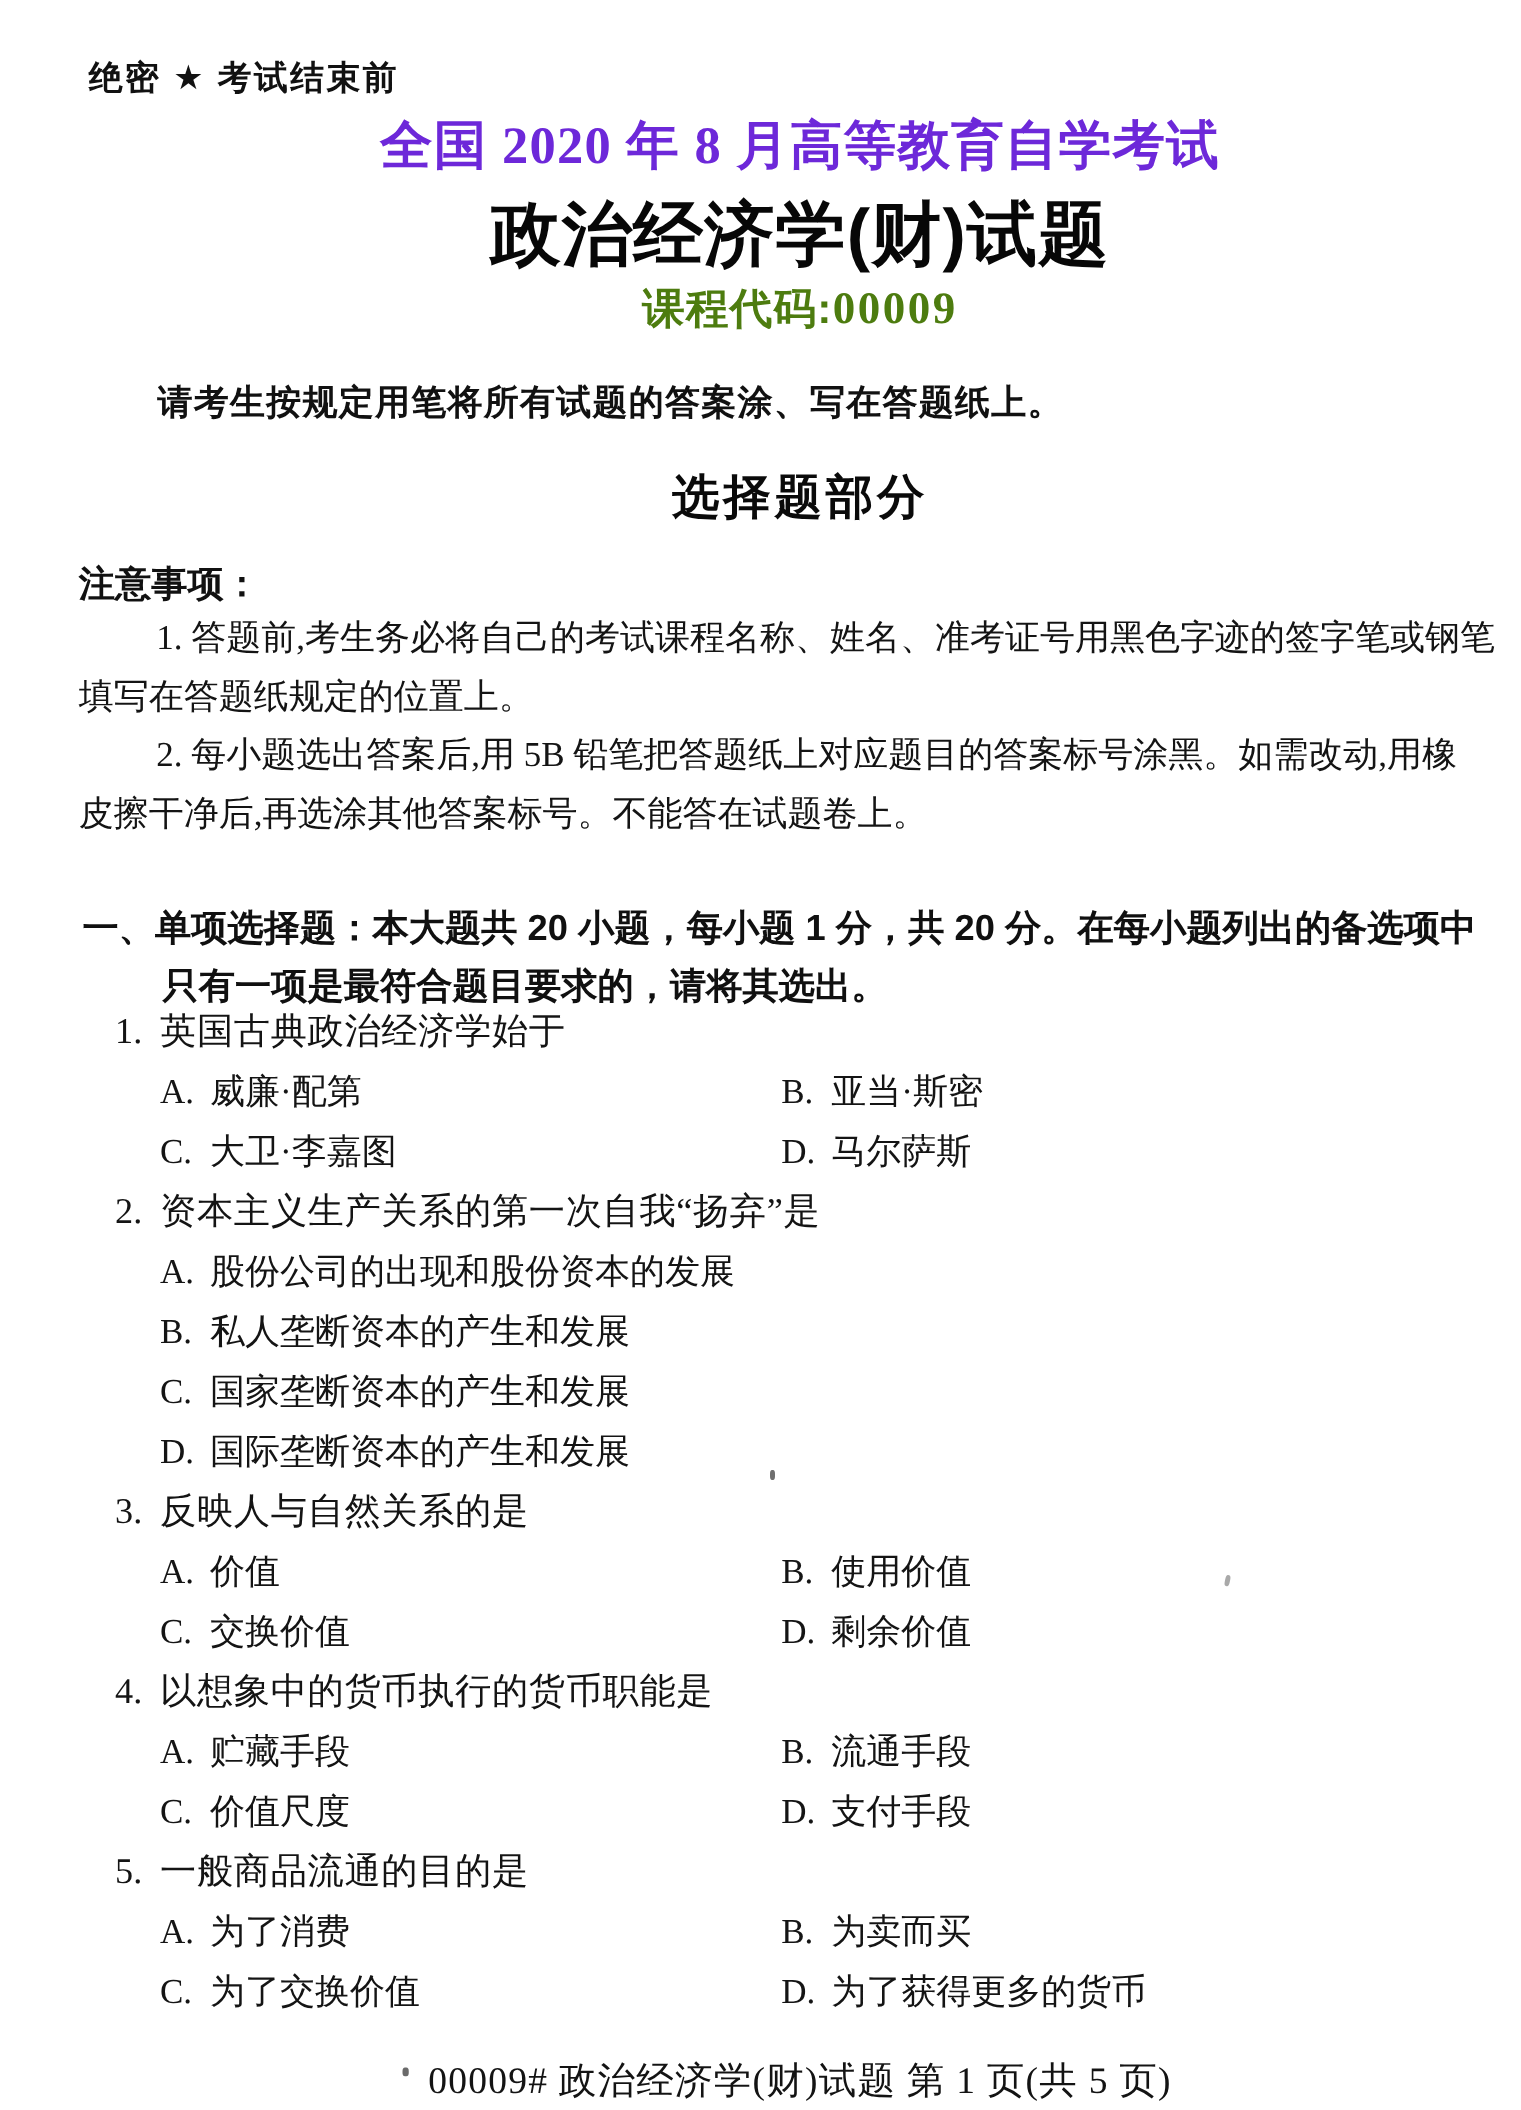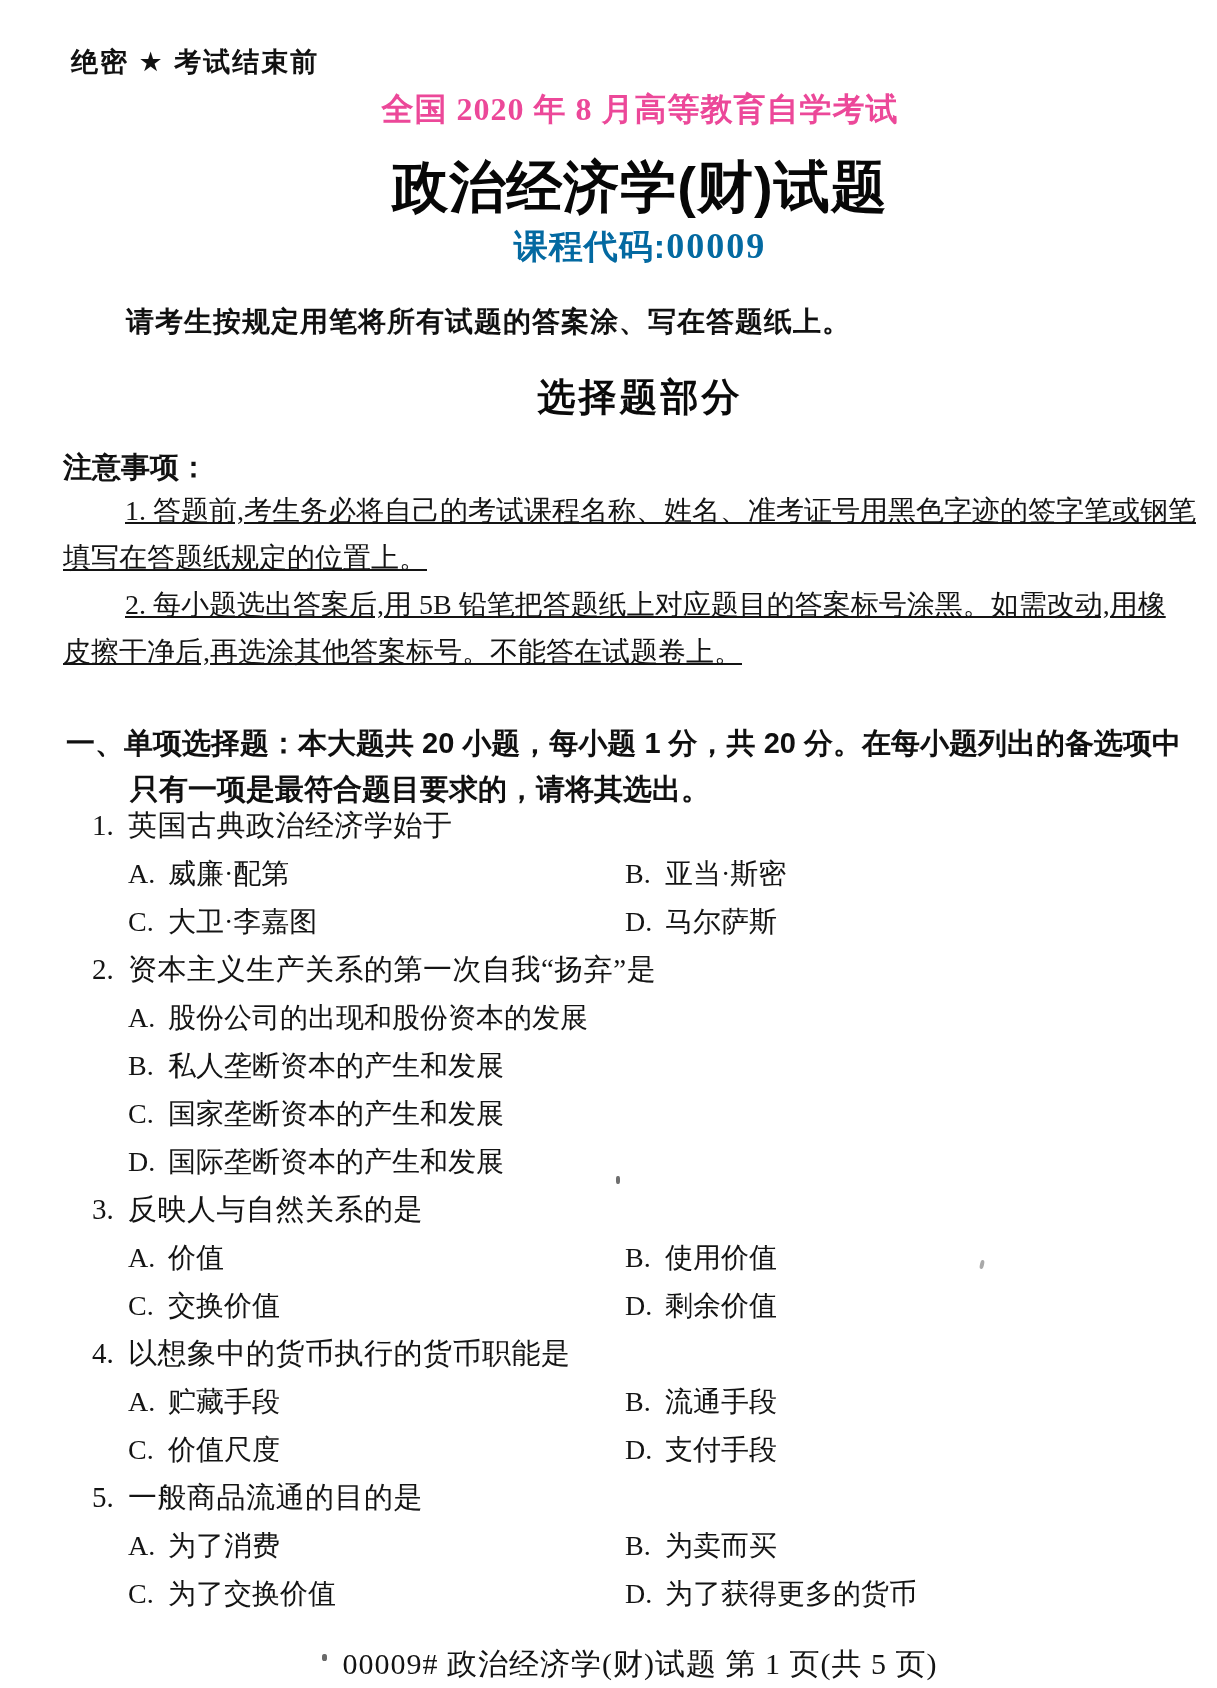--- a/index.html
+++ b/index.html
@@ -9,30 +9,30 @@
     font-family:"Liberation Serif","DejaVu Serif",serif;
   }
 
   .secret-line{
     position:absolute;top:44px;left:71px;
     font-family:"Liberation Sans","DejaVu Sans",sans-serif;
     font-weight:bold;font-size:27px;letter-spacing:2px;color:#111;
   }
   .doc-title{
     position:absolute;top:88px;left:63px;right:0;text-align:center;
-    font-size:32px;font-weight:600;letter-spacing:1px;color:#ec4899;
+    font-size:42px;font-weight:600;letter-spacing:1px;color:#6d28d9;
   }
   .doc-subtitle{
     position:absolute;top:150px;left:63px;right:0;text-align:center;
     font-family:"Liberation Sans","DejaVu Sans",sans-serif;
     font-size:56px;font-weight:bold;letter-spacing:1px;color:#070707;
   }
   .course-line{
     position:absolute;top:224px;left:63px;right:0;text-align:center;
-    font-size:34px;font-weight:bold;color:#0369a1;
+    font-size:34px;font-weight:bold;color:#4d7c0f;
   }
   .course-line .label{font-family:"Liberation Sans","DejaVu Sans",sans-serif;letter-spacing:1px;}
   .course-line .code{font-family:"Liberation Serif","DejaVu Serif",serif;font-size:36px;letter-spacing:2px;}
 
   .answer-note{
     position:absolute;top:303px;left:126px;
     font-family:"Liberation Sans","DejaVu Sans",sans-serif;
     font-weight:bold;font-size:28px;letter-spacing:1px;color:#111;
   }
   .part-title{
@@ -40,21 +40,21 @@
     font-family:"Liberation Sans","DejaVu Sans",sans-serif;
     font-weight:bold;font-size:38px;letter-spacing:3px;color:#0a0a0a;
   }
   .notice-title{
     position:absolute;top:448px;left:63px;
     font-family:Liberation Sans, sans-serif;
     font-weight:bold;font-size:29px;color:#111;
   }
   .notices{
     position:absolute;top:487px;left:63px;right:30px;
-    font-size:28px;color:#141414;text-decoration:underline;
+    font-size:28px;color:#141414;
   }
   .notices .line{height:47px;line-height:47px;white-space:nowrap;}
   .notices .indent{padding-left:62px;}
 
   .section-heading{
     position:absolute;top:720px;left:66px;right:20px;
     font-family:"Liberation Sans","DejaVu Sans",sans-serif;
     font-weight:bold;font-size:29px;color:#101010;
   }
   .section-heading .line{height:46px;line-height:46px;white-space:nowrap;}

